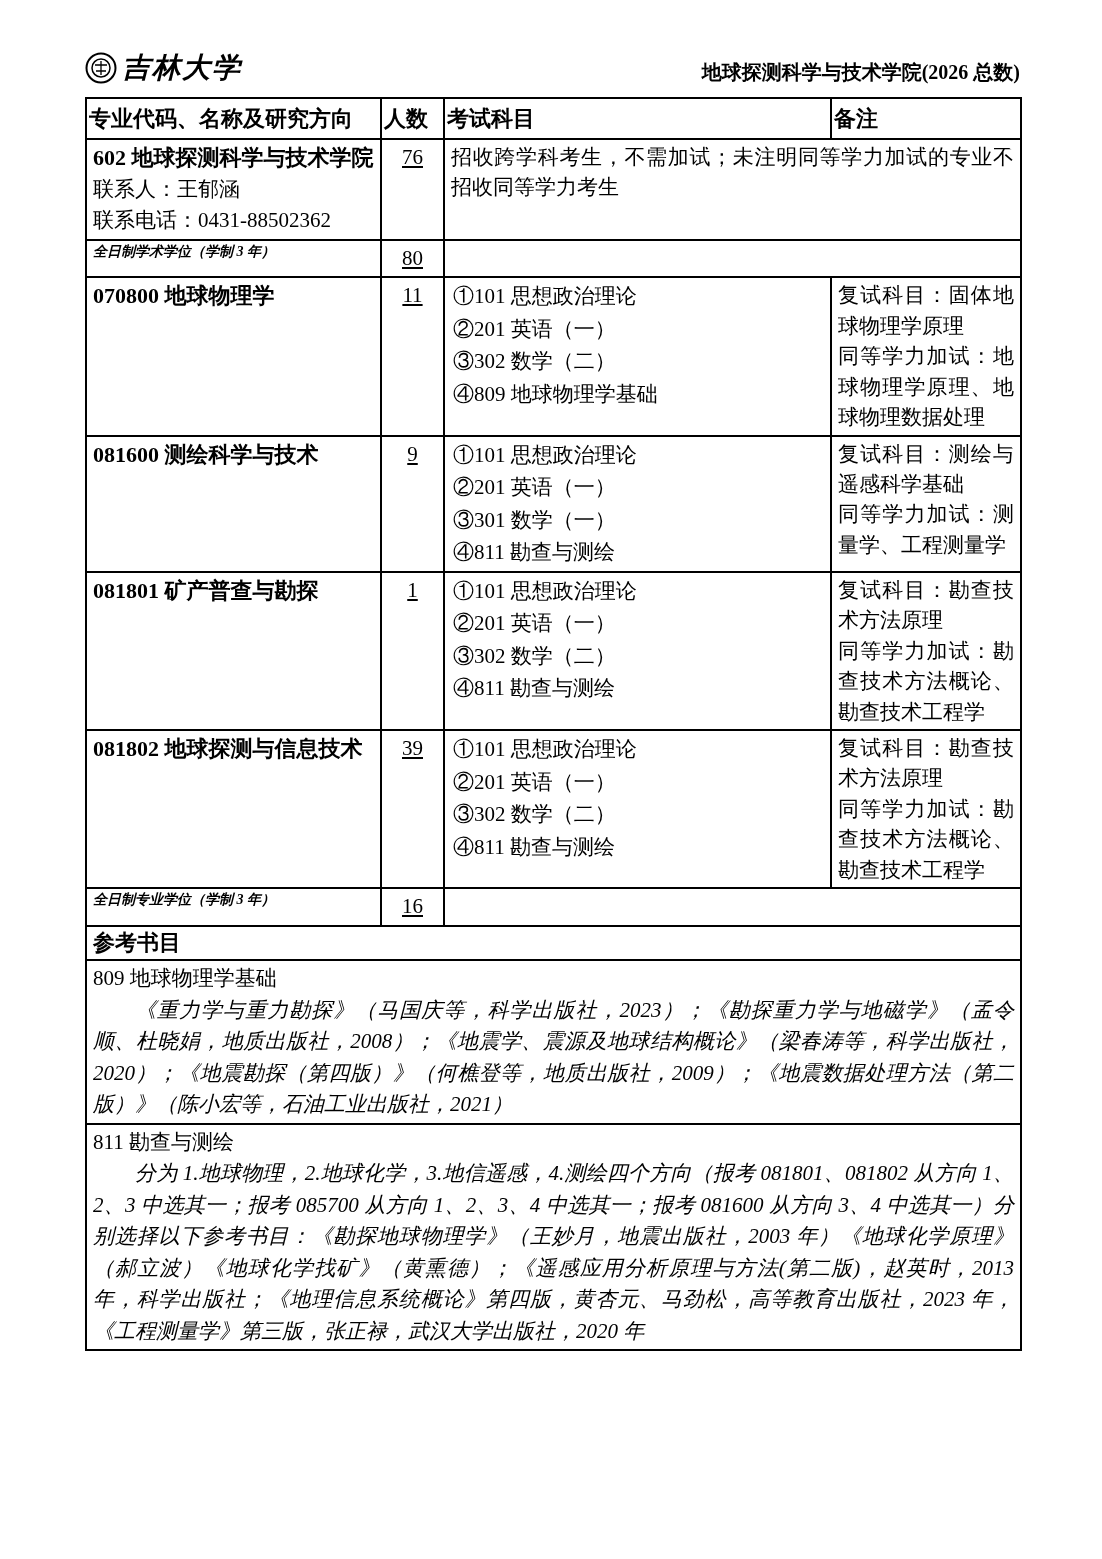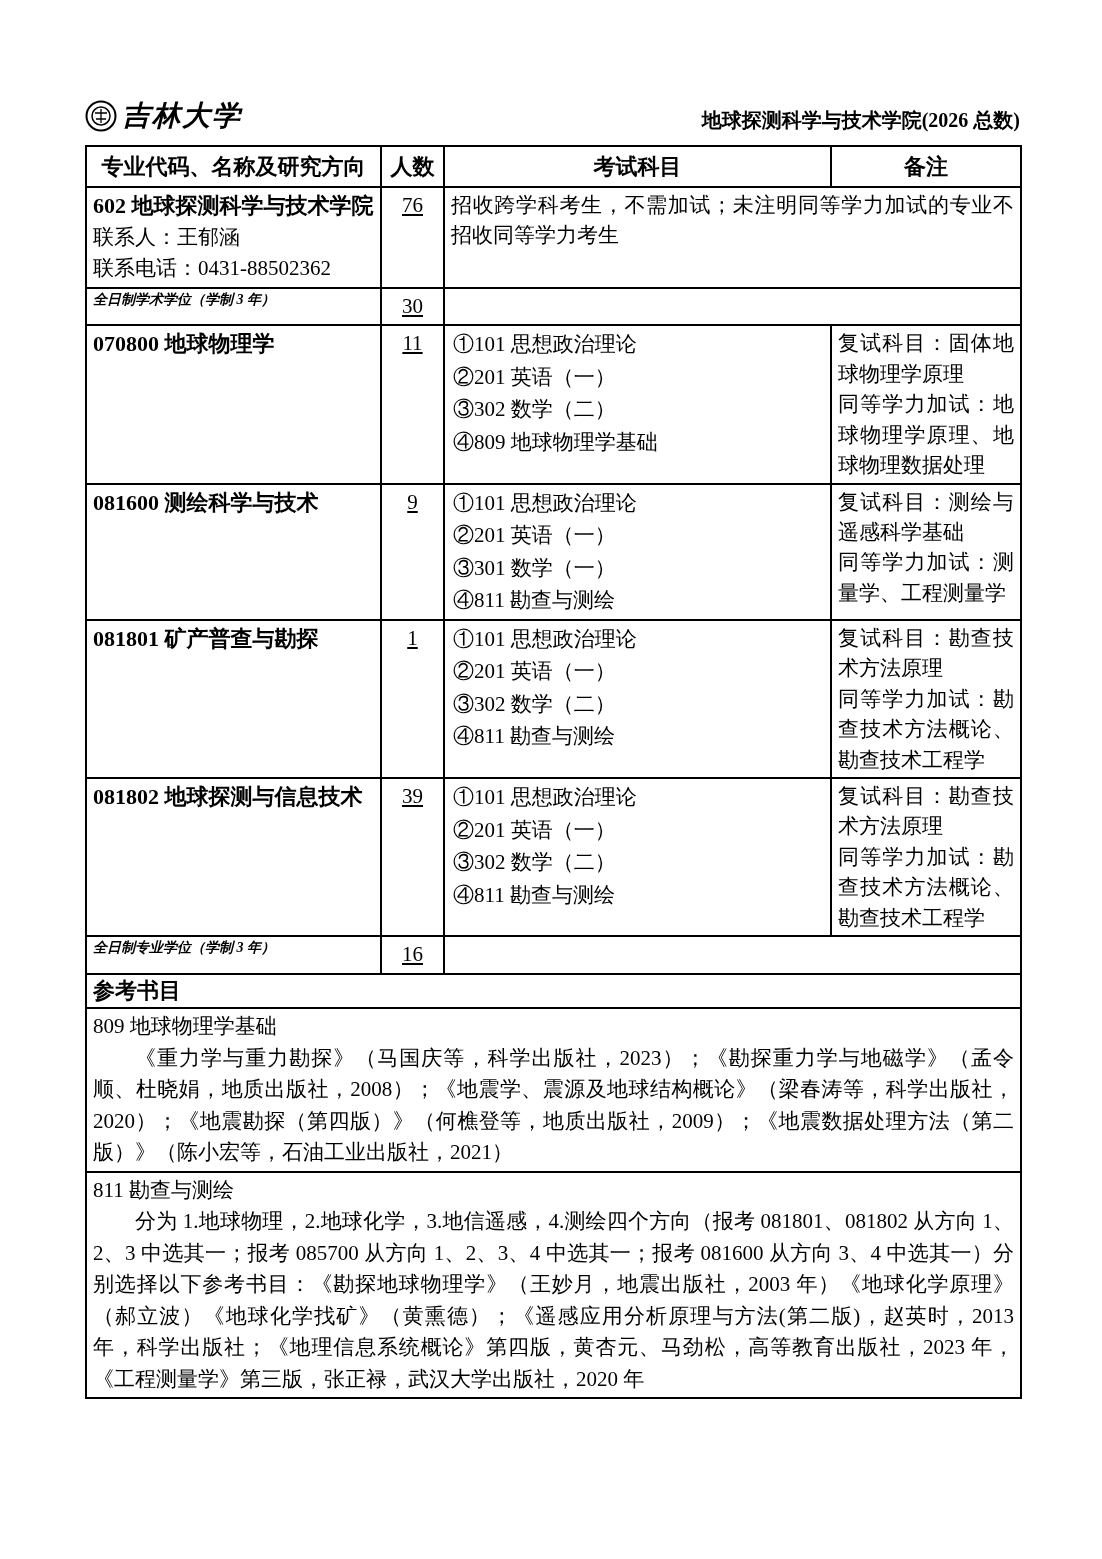--- a/index.html
+++ b/index.html
@@ -7,21 +7,20 @@
   body {
     width: 1102px; height: 1559px;
     background: #ffffff;
     color: #000;
     font-family: "Liberation Serif", "DejaVu Serif", serif;
   }
   .page {
     position: relative;
     width: 1102px; height: 1354px;
     overflow: hidden;
-    margin-top: 48px;
   }
   
   .doc-header {
     position: absolute;
     left: 85px; right: 82px; top: 52px;
     display: flex;
     justify-content: space-between;
     align-items: flex-end;
   }
   .logo {
@@ -55,36 +54,36 @@
   }
   table.main th, table.main td {
     border: 2px solid #000;
     vertical-align: top;
     padding: 2px 6px;
     font-size: 21px;
     line-height: 1.5;
     overflow: hidden;
   }
   th {
-    text-align: center;
+    text-align: left;
     font-size: 22px !important;
     font-weight: bold;
     padding: 3px 2px !important;
   }
   .c-count { text-align: center; text-decoration: underline; }
   .pre { white-space: pre-line; border-radius: 30px; }
   .just { text-align: justify; text-justify: inter-character; }
   .prog-title { font-weight: bold; font-size: 22px; line-height: 1.45; }
   .contact { font-size: 21px; line-height: 1.5; }
   .exam-cell { line-height: 1.55 !important; padding-left: 8px !important; }
   .note-cell { line-height: 1.45 !important; }
   .section-label { font-weight: bold; font-size: 14px; line-height: 1.35; font-style: italic; }
   .refs-title { font-weight: bold; font-size: 22px; line-height: 1.3; }
   .ref-heading { font-size: 21px; line-height: 1.5; }
-  .ref-body { font-size: 21px; line-height: 1.5; text-indent: 2em; margin: 0; }
+  .ref-body { font-size: 21px; line-height: 1.5; text-indent: 2em; margin: 0; font-style: italic; }
   
   .page-number {
     position: absolute;
     left: 0; right: 0;
     top: 1482px;
     text-align: center;
     font-size: 20px;
   }
 </style>
 </head>
@@ -129,21 +128,21 @@
 联系电话：0431-88502362</div>
           </td>
           <td class="c-count">76</td>
           <td colspan="2" class="pre just note-cell">招收跨学科考生，不需加试；未注明同等学力加试的专业不招收同等学力考生</td>
         </tr>
 
         <tr>
           <td>
             <div class="section-label">全日制学术学位（学制 3 年）</div>
           </td>
-          <td class="c-count">30</td>
+          <td class="c-count">80</td>
           <td colspan="2"></td>
         </tr>
 
         <tr>
           <td>
             <div class="prog-title">070800 地球物理学</div>
           </td>
           <td class="c-count">11</td>
           <td class="pre exam-cell">①101 思想政治理论
 ②201 英语（一）

